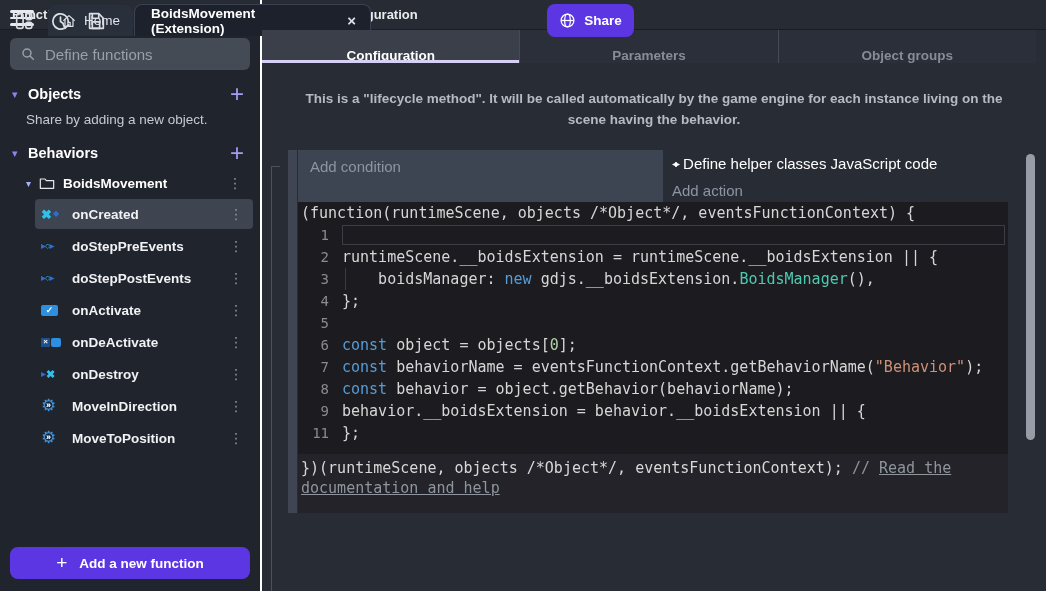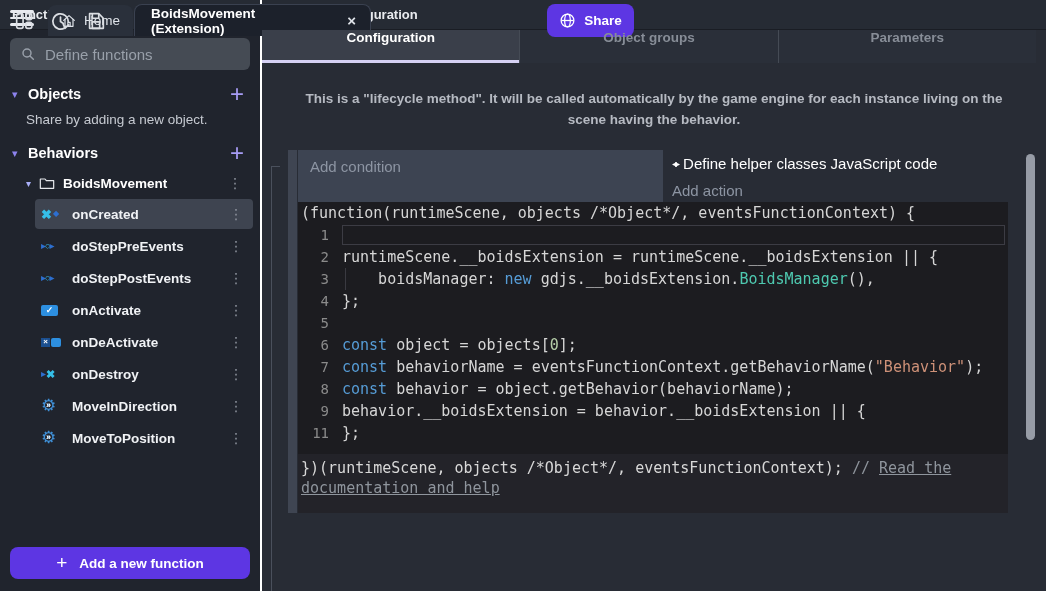--- a/index.html
+++ b/index.html
@@ -87,21 +87,21 @@
   .ic-gear .g { color:#3f8fd6; font-size:17px; position:absolute; left:0; top:-1px; }
   .ic-gear .c { position:absolute; left:5px; top:3px; color:#fff; font-size:9px; font-weight:bold; }
   .add-fn-btn { margin:auto 10px 12px 10px; height:32px; flex:none; border-radius:8px;
     background:var(--accent,#5d36e3); color:#fff; font-weight:bold; font-size:13.5px;
     display:flex; align-items:center; justify-content:center; gap:12px; cursor:pointer; }
   .add-fn-btn .plus { font-size:19px; font-weight:normal; }
 
   
   .main { flex:1; display:flex; flex-direction:column; background:#282c35; min-width:0; }
   .tabs { height:33px; flex:none; display:flex; margin-right:10px; background:#2a2f39; }
-  .mtab { flex:1; display:flex; align-items:flex-start; justify-content:center; font-weight:bold;
+  .mtab { flex:1; display:flex; align-items:flex-end; justify-content:center; font-weight:bold;
     font-size:13.5px; color:#878d97; border-right:1px solid #454b55; cursor:pointer; position:relative; }
   .mtab:last-child { border-right:none; }
   .mtab.active { background:#3a3f4a; color:#fff; }
   .mtab.active::after { content:""; position:absolute; left:0; right:0; bottom:0; height:3px;
     background:var(--underline,#d6d1f4); }
   .desc { height:81px; flex:none; padding:25px 40px 0; text-align:center; color:#b6bac2;
     font-weight:bold; font-size:13.5px; line-height:21px; }
   .events { flex:1; position:relative; background:#282c35; padding-top:6px; min-height:0; }
   .rail { position:absolute; left:9px; top:22px; bottom:0; width:9px;
     border-left:1px solid #4a505c; border-top:1px solid #4a505c; }
@@ -388,24 +388,24 @@
     <main class="main">
       <div class="panel-header">
         <span>Function Configuration</span>
       </div>
 
       <div class="tabs">
         <div class="mtab active">
           <span>Configuration</span>
         </div>
         <div class="mtab">
-          <span>Object groups</span>
+          <span>Parameters</span>
         </div>
         <div class="mtab">
-          <span>Parameters</span>
+          <span>Object groups</span>
         </div>
       </div>
 
       <div class="desc">This is a "lifecycle method". It will be called automatically by the game engine for each instance living on the scene having the behavior.</div>
 
       <div class="events">
         <div class="rail"></div>
 
         <div class="event">
           <div class="event-strip"></div>

